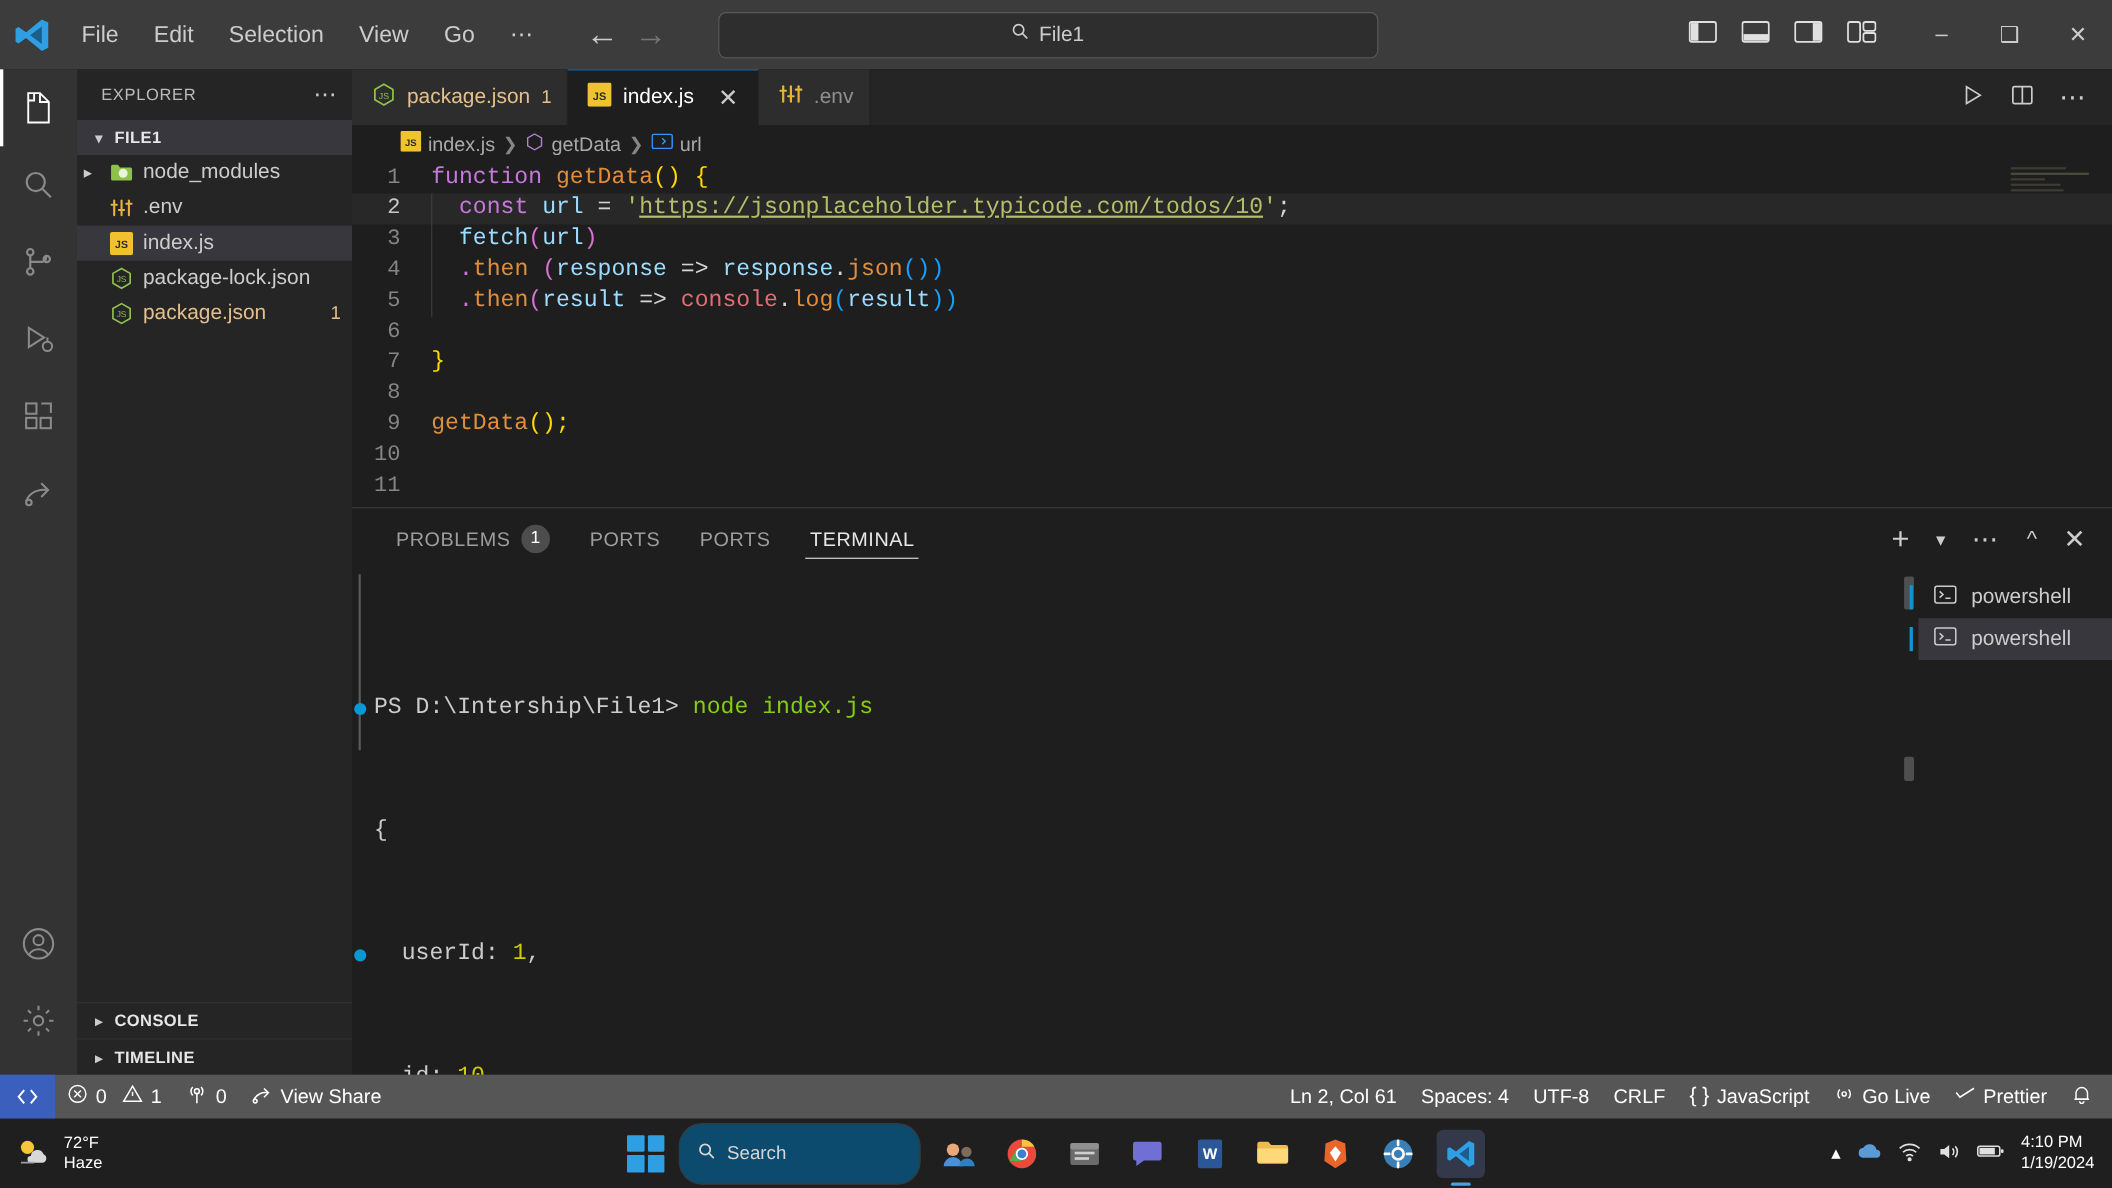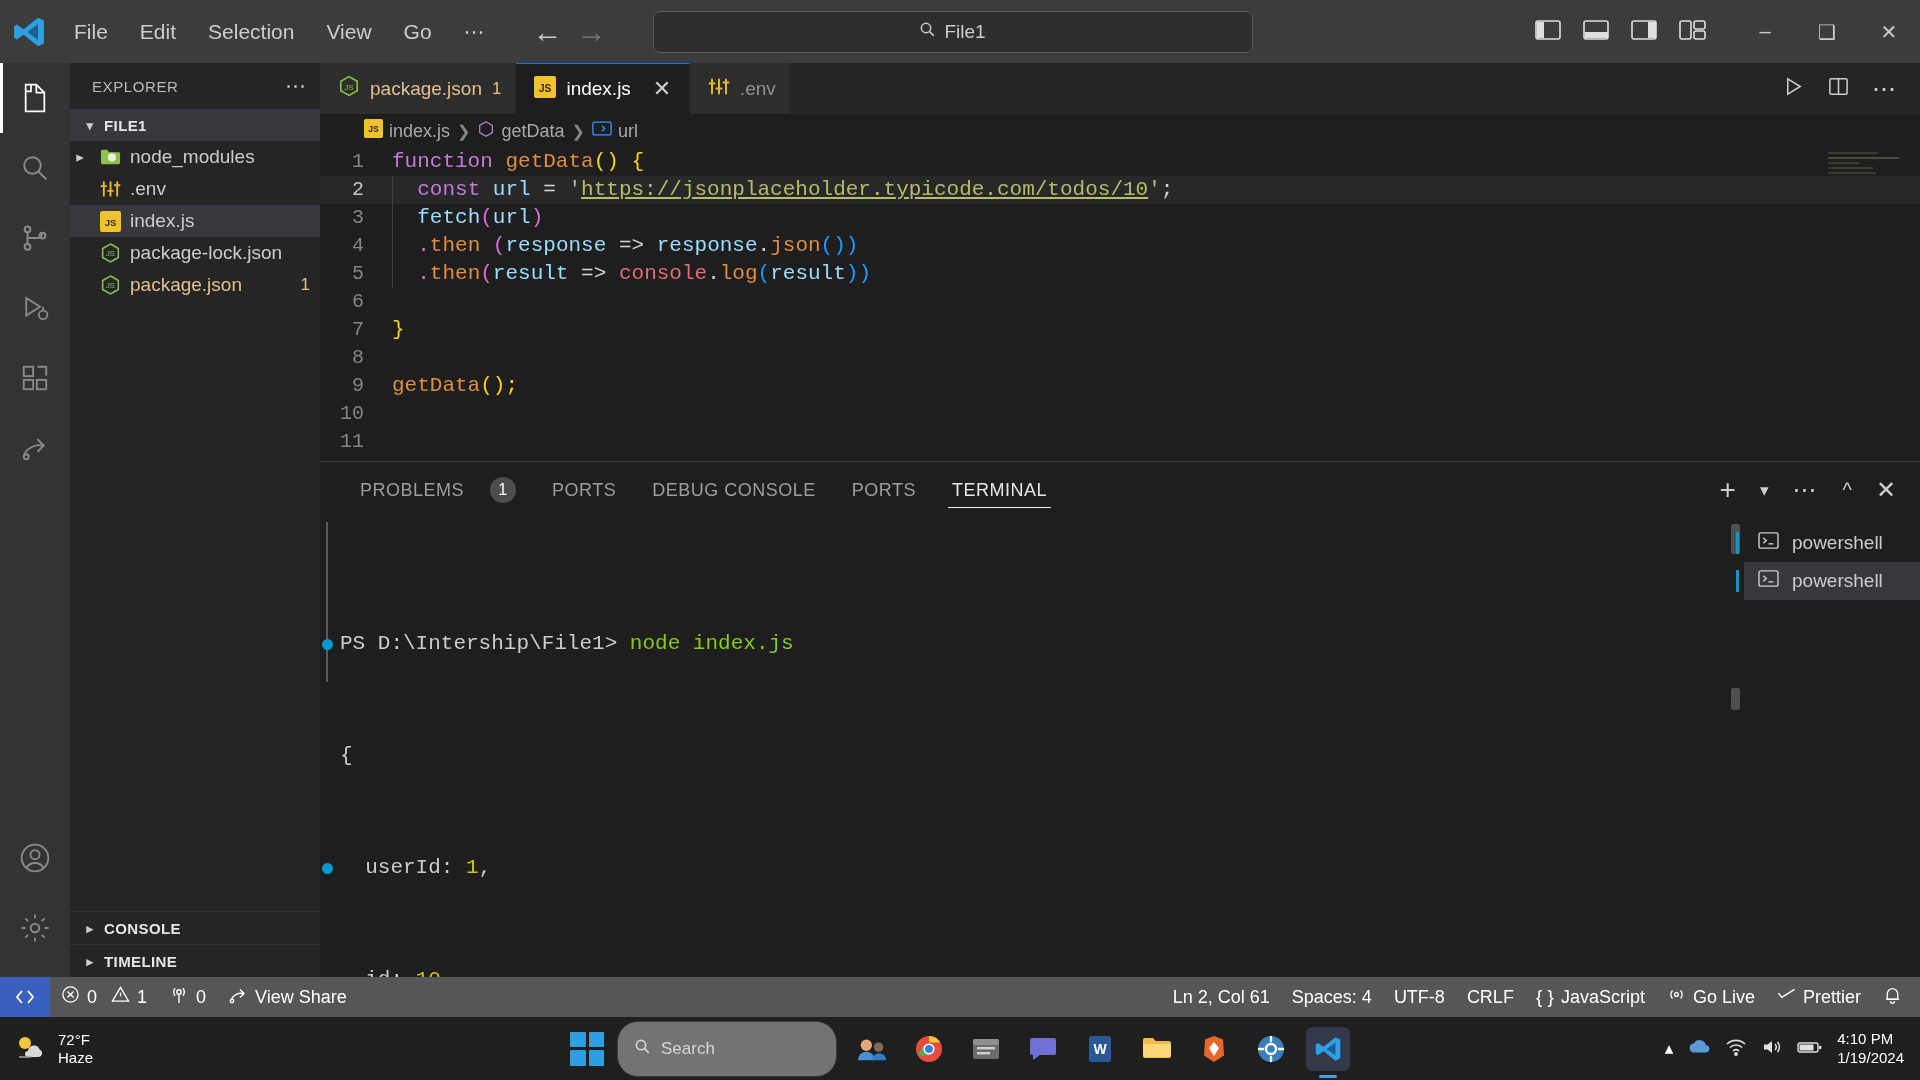--- a/index.html
+++ b/index.html
@@ -125,21 +125,21 @@
   .t-p3   { color: #179fff; }
   .t-obj  { color: #e06c75; }
   .t-pur  { color: #c678dd; }
   .url-underline { text-decoration: underline; text-decoration-color: #b5bd68; }
 
   
   .panel { flex: 1 1 auto; display: flex; flex-direction: column; border-top: 1px solid #3c3c3c;
            background: #1e1e1e; min-height: 0; }
   .panelhead { height: 56px; display: flex; align-items: stretch; flex: 0 0 56px; padding-left: 22px; }
   .ptab {
-    display: flex; align-items: center; gap: 26px; padding: 0 18px; font-size: 18px;
+    display: flex; align-items: center; gap: 10px; padding: 0 18px; font-size: 18px;
     letter-spacing: 0.5px; color: #9d9d9d; position: relative;
   }
   .ptab.active { color: #e7e7e7; }
   .ptab.active::after {
     content: ''; position: absolute; left: 14px; right: 14px; bottom: 10px; height: 1px; background: #e7e7e7;
   }
   .pbadge {
     background: #4d4d4d; color: #ffffff; border-radius: 50%; width: 26px; height: 26px;
     display: flex; align-items: center; justify-content: center; font-size: 16px;
   }
@@ -180,21 +180,21 @@
   .taskbar {
     height: 63px; flex: 0 0 63px; background: #1f1f1f; display: flex; align-items: center;
     position: relative; color: #ffffff;
   }
   .weather { display: flex; align-items: center; gap: 10px; padding-left: 14px; font-size: 15px; width: 210px; }
   .weather .wtext { line-height: 1.15; }
   .tb-center { position: absolute; left: 50%; transform: translateX(-50%); display: flex; align-items: center; gap: 13px; }
   .winstart { width: 34px; height: 34px; display: grid; grid-template-columns: 1fr 1fr; gap: 3px; }
   .winstart i { background: #2f9fe3; display: block; border-radius: 1px; }
   .searchbox {
-    width: 220px; height: 56px; background: #737373; border-radius: 21px; display: flex;
+    width: 220px; height: 56px; background: #0c4a6e; border-radius: 21px; display: flex;
     align-items: center; gap: 10px; padding-left: 16px; font-size: 17px; color: #d6d6d6;
     border: 1px solid #3a3a3a;
   }
   .tbicon { width: 44px; height: 44px; display: flex; align-items: center; justify-content: center; position: relative; }
   .tbicon.active::after {
     content: ''; position: absolute; bottom: -7px; left: 50%; transform: translateX(-50%);
     width: 18px; height: 3px; background: #4aa3e0; border-radius: 2px;
   }
   .tb-right { margin-left: auto; display: flex; align-items: center; gap: 14px; padding-right: 16px; font-size: 15px; }
   .clock { text-align: left; line-height: 1.25; font-size: 15px; }
@@ -566,23 +566,20 @@
       </div>
 
       <div class="panel">
         <div class="panelhead">
           <div class="ptab">
             <span>PROBLEMS</span>
             <span class="pbadge">1</span>
           </div>
           <div class="ptab">
             <span>PORTS</span>
-          </div>
-          <div class="ptab">
-            <span>DEBUG CONSOLE</span>
           </div>
           <div class="ptab">
             <span>PORTS</span>
           </div>
           <div class="ptab active">
             <span>TERMINAL</span>
           </div>
           <div class="panel-actions">
             <span style="font-size:28px;line-height:1;">+</span>
             <span style="font-size:17px;">▾</span>

